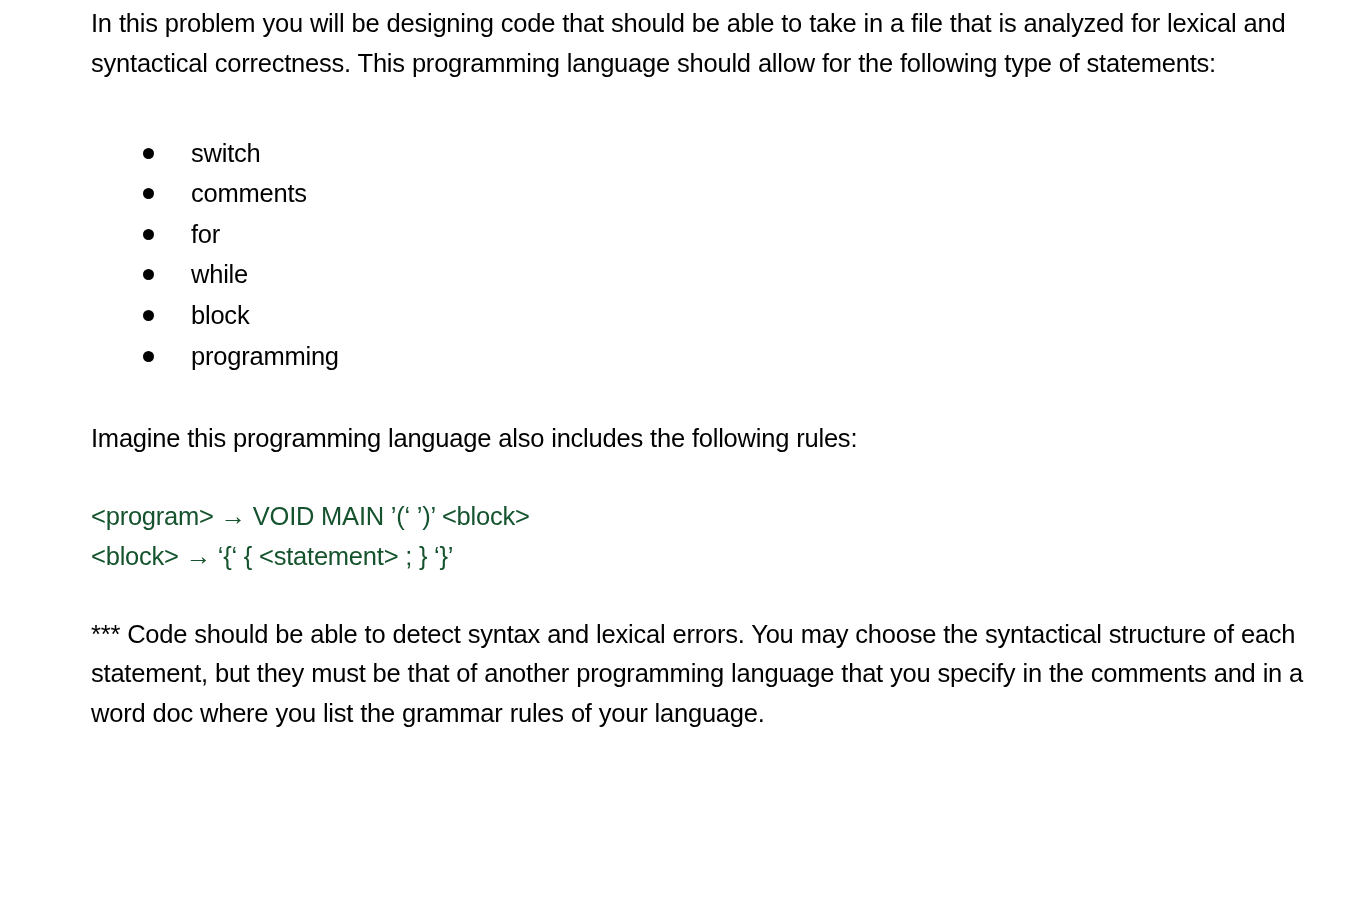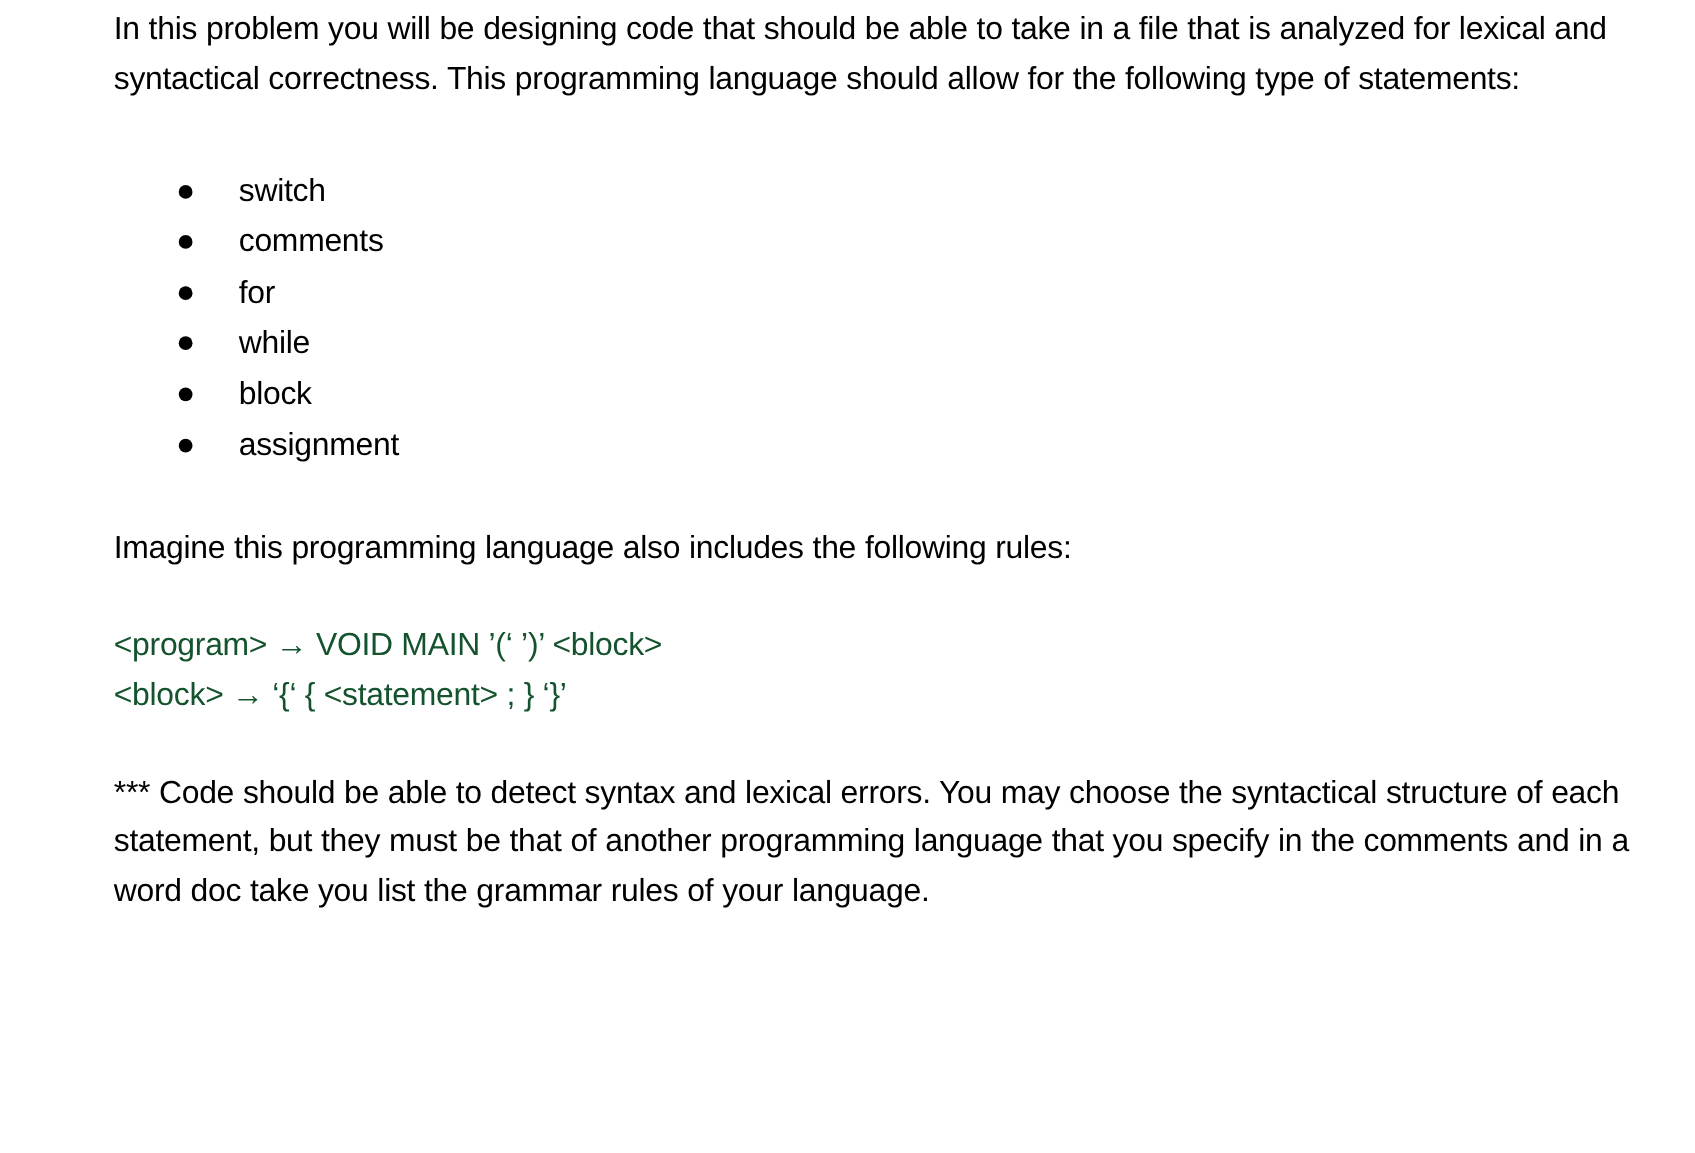--- a/index.html
+++ b/index.html
@@ -116,33 +116,33 @@
       <li>
         <span class="bullet-dot"></span>
         <span>while</span>
       </li>
       <li>
         <span class="bullet-dot"></span>
         <span>block</span>
       </li>
       <li>
         <span class="bullet-dot"></span>
-        <span>assignment</span>
+        <span>programming</span>
       </li>
     </ul>
 
     <div class="spacer-after-list"></div>
 
     <p class="para">Imagine this programming language also includes the following rules:</p>
 
     <div class="spacer-after-imagine"></div>
 
     <div class="rules">
       <div class="rule-line">&lt;program&gt; → VOID MAIN ’(‘ ’)’ &lt;block&gt;</div>
       <div class="rule-line">&lt;block&gt; → ‘{‘ { &lt;statement&gt; ; } ‘}’</div>
     </div>
 
     <div class="spacer-after-rules"></div>
 
-    <p class="para para-note">*** Code should be able to detect syntax and lexical errors. You may choose the syntactical structure of each statement, but they must be that of another programming language that you specify in the comments and in a word doc take you list the grammar rules of your language.</p>
+    <p class="para para-note">*** Code should be able to detect syntax and lexical errors. You may choose the syntactical structure of each statement, but they must be that of another programming language that you specify in the comments and in a word doc where you list the grammar rules of your language.</p>
 
   </div>
 </div>
 
 </body></html>

